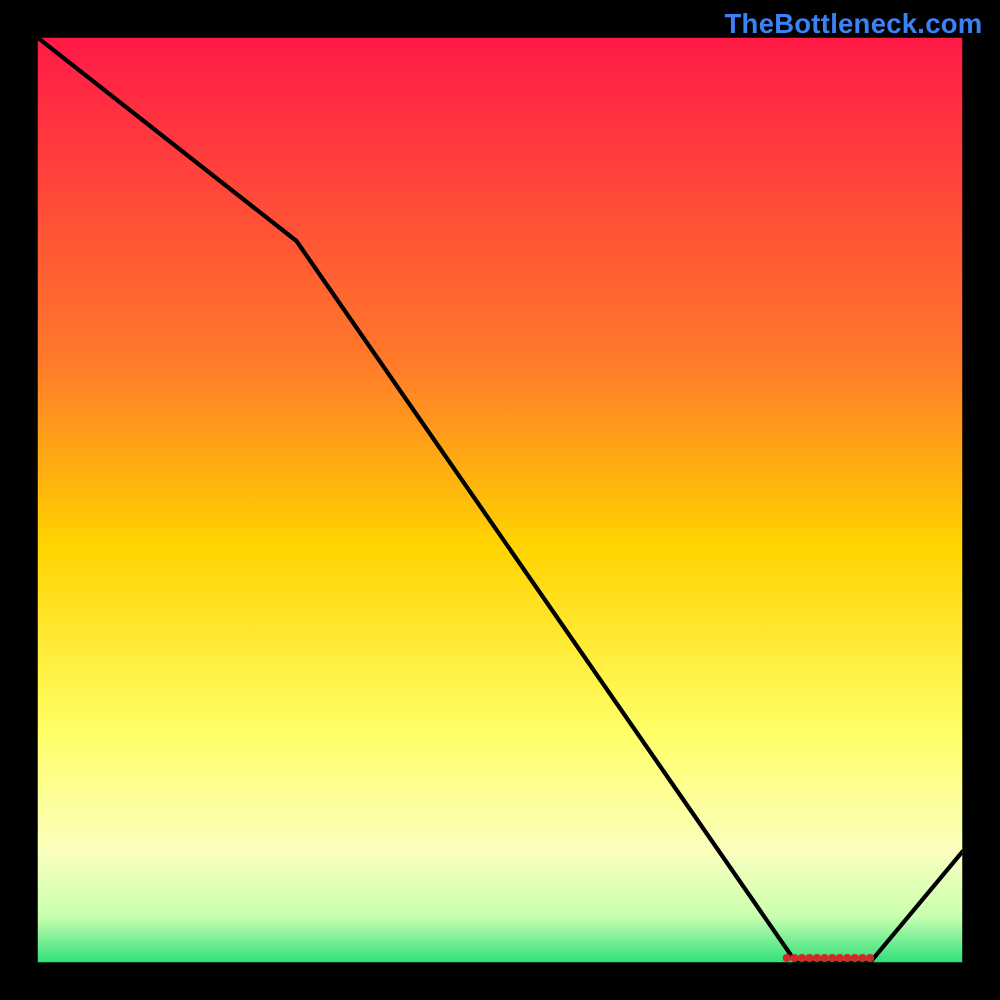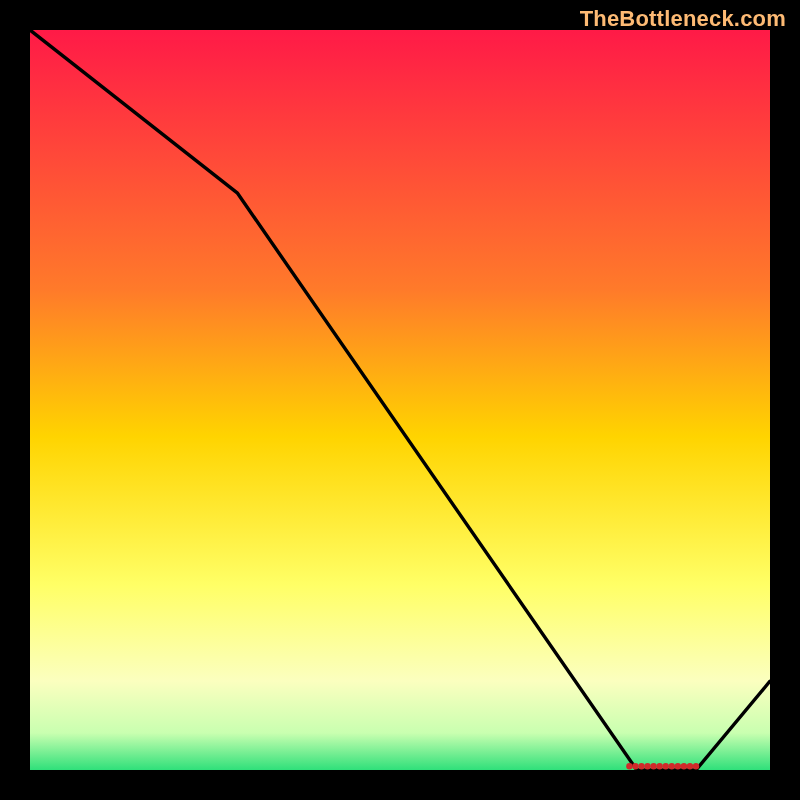--- a/index.html
+++ b/index.html
@@ -7,21 +7,21 @@
   .outer {
     width: 800px;
     height: 800px;
     background: #000;
     position: relative;
   }
   .watermark {
     position: absolute;
     top: 6px;
     right: 14px;
-    color: #fdba74;
+    color: #3b82f6;
     font-family: Arial, Helvetica, sans-serif;
     font-size: 22px;
     font-weight: 600;
     letter-spacing: 0.2px;
   }
   .plot {
     position: absolute;
     left: 30px;
     top: 30px;
     width: 740px;

